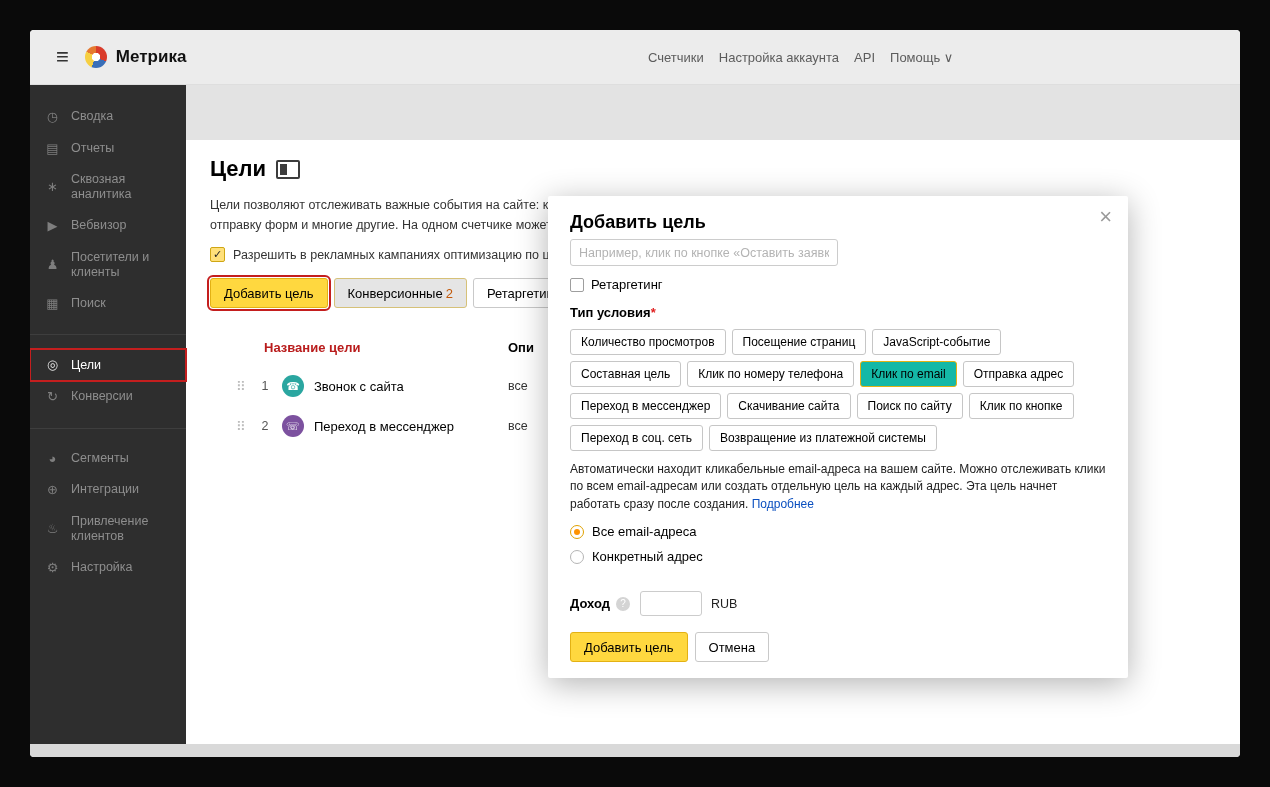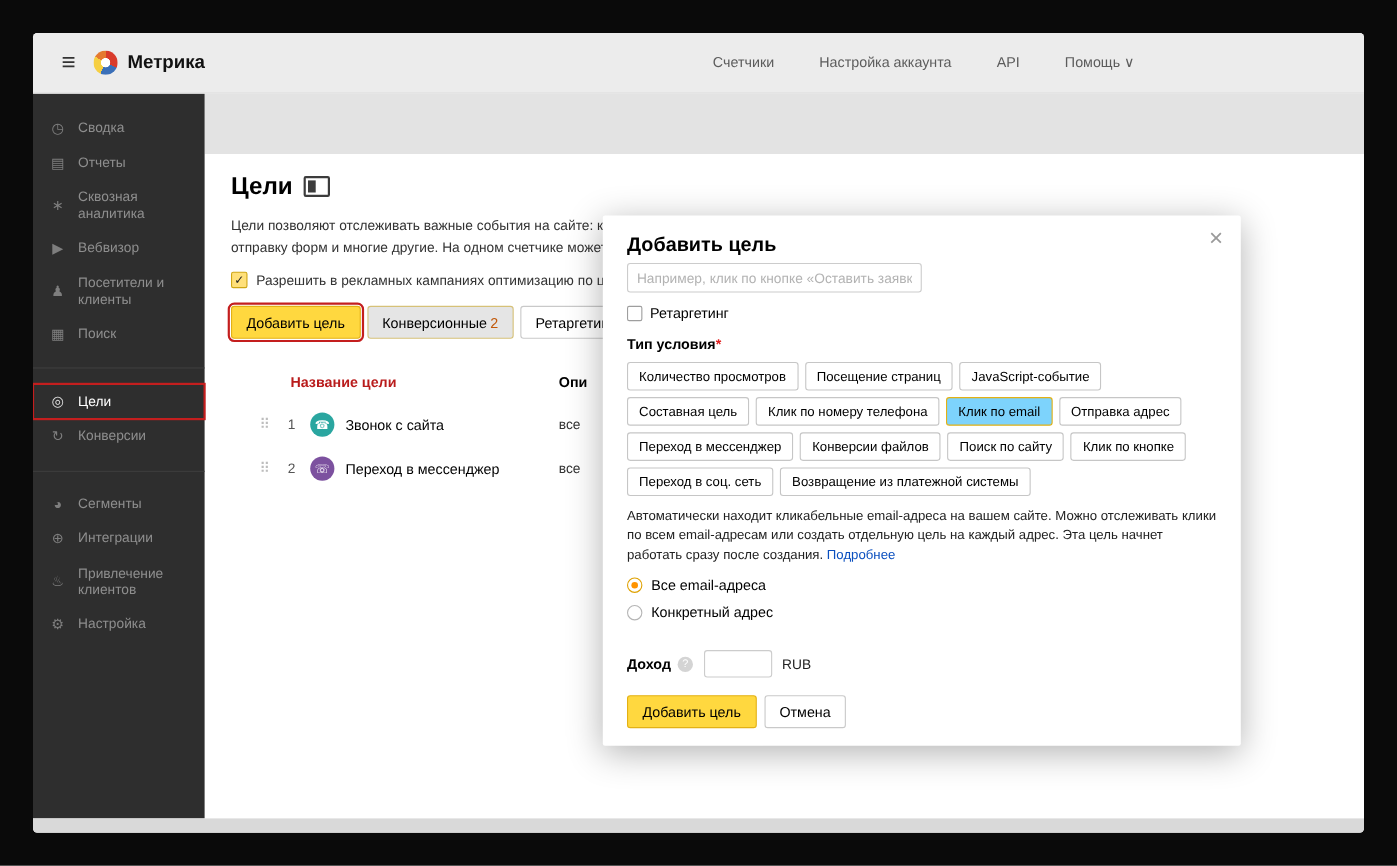--- a/index.html
+++ b/index.html
@@ -9,21 +9,21 @@
   .window { position:absolute; left:30px; top:30px; width:1210px; height:727px; background:#fff; border-radius:4px; overflow:hidden; }
 
   
   .topbar { position:absolute; top:0; left:0; width:100%; height:55px; background:#ececec; border-bottom:1px solid #dedede; display:flex; align-items:center; z-index:30; }
   .burger { font-size:22px; color:#333; margin-left:26px; cursor:pointer; line-height:1; }
   .logo { width:22px; height:22px; border-radius:50%; margin-left:16px;
     background:
       radial-gradient(circle at 50% 50%, #fff 0 4px, rgba(0,0,0,0) 4.5px),
       conic-gradient(#d93b2b 0 115deg, #3a6fb8 115deg 205deg, #f6cf42 205deg 300deg, #e5792f 300deg 360deg); }
   .brand { font-size:17px; font-weight:bold; color:#111; margin-left:9px; }
-  .topnav { position:absolute; left:618px; top:50%; transform:translateY(-50%); display:flex; gap:41px; }
+  .topnav { position:absolute; left:618px; top:50%; transform:translateY(-50%); display:flex; gap:15px; }
   .topnav-item { font-size:13px; color:#5c5c5c; cursor:pointer; text-decoration:none; white-space:nowrap; }
 
   
   .sidebar { position:absolute; left:0; top:55px; width:156px; height:659px; background:#2e2e2e; padding-top:16px; z-index:20; }
   .side-item { display:flex; align-items:center; gap:10px; padding:8px 8px 8px 14px; color:#8e8e8e; font-size:12.5px; line-height:1.2; cursor:pointer; }
   .side-icon { width:17px; min-width:17px; text-align:center; font-size:13px; color:#7e7e7e; }
   .side-item.active { color:#fff; outline:2px solid #c41e1e; outline-offset:-1px; }
   .side-item.active .side-icon { color:#e0e0e0; }
   .side-item.divided { margin-top:30px; position:relative; }
   .side-item.divided::before { content:""; position:absolute; top:-15px; left:0; width:100%; height:1px; background:#3e3e3e; }
@@ -65,21 +65,21 @@
   .modal h2 { font-size:18px; font-weight:bold; color:#000; }
   .close { position:absolute; right:16px; top:10px; font-size:22px; color:#9a9a9a; cursor:pointer; line-height:1; }
   .field-label { margin-top:13px; font-size:13px; font-weight:bold; color:#000; }
   .req { color:#e02020; }
   .name-input { margin-top:6px; width:268px; height:27px; border:1px solid #ccc; border-radius:3px; padding:0 8px; font-size:12.5px; font-family:inherit; display:block; }
   .name-input::placeholder { color:#b3b3b3; }
   .check-row { margin-top:11px; display:flex; align-items:center; gap:7px; font-size:13px; color:#000; cursor:pointer; }
   .check-row .checkbox { width:14px; height:14px; }
   .chips { margin-top:9px; display:flex; flex-wrap:wrap; gap:6px; width:540px; }
   .chip { height:26px; padding:0 10px; font-size:12px; color:#000; background:#fff; border:1px solid #c6c6c6; border-radius:3px; cursor:pointer; font-family:inherit; white-space:nowrap; }
-  .chip.active { background:#7dd3fc; border-color:#e3b114; }
+  .chip.active { background:#14b8a6; border-color:#e3b114; }
   .modal-desc { margin-top:10px; font-size:12px; line-height:1.45; color:#222; width:540px; }
   .link { color:#0a4fbf; text-decoration:none; cursor:pointer; }
   .radios { margin-top:6px; }
   .radio-row { display:flex; align-items:center; gap:8px; height:25px; font-size:13px; color:#000; cursor:pointer;text-align:center; }
   .radio { width:14px; height:14px; border:1px solid #b5b5b5; border-radius:50%; position:relative; background:#fff; flex:none; }
   .radio-row.active .radio { border-color:#dfa100; }
   .radio-row.active .radio::after { content:""; position:absolute; left:3px; top:3px; width:6px; height:6px; border-radius:50%; background:#ff9300; }
   .revenue-row { margin-top:22px; display:flex; align-items:center; gap:6px; }
   .rev-label { font-size:13px; font-weight:bold; color:#000; }
   .info { width:14px; height:14px; border-radius:50%; background:#d4d4d4; color:#fff; font-size:10px; display:flex; align-items:center; justify-content:center; cursor:pointer; flex:none; }
@@ -247,21 +247,21 @@
         <button class="chip">Составная цель</button>
 
         <button class="chip">Клик по номеру телефона</button>
 
         <button class="chip active">Клик по email</button>
 
         <button class="chip">Отправка адрес</button>
 
         <button class="chip">Переход в мессенджер</button>
 
-        <button class="chip">Конверсии файлов</button>
+        <button class="chip">Скачивание сайта</button>
 
         <button class="chip">Поиск по сайту</button>
 
         <button class="chip">Клик по кнопке</button>
 
         <button class="chip">Переход в соц. сеть</button>
 
         <button class="chip">Возвращение из платежной системы</button>
       </div>
 

